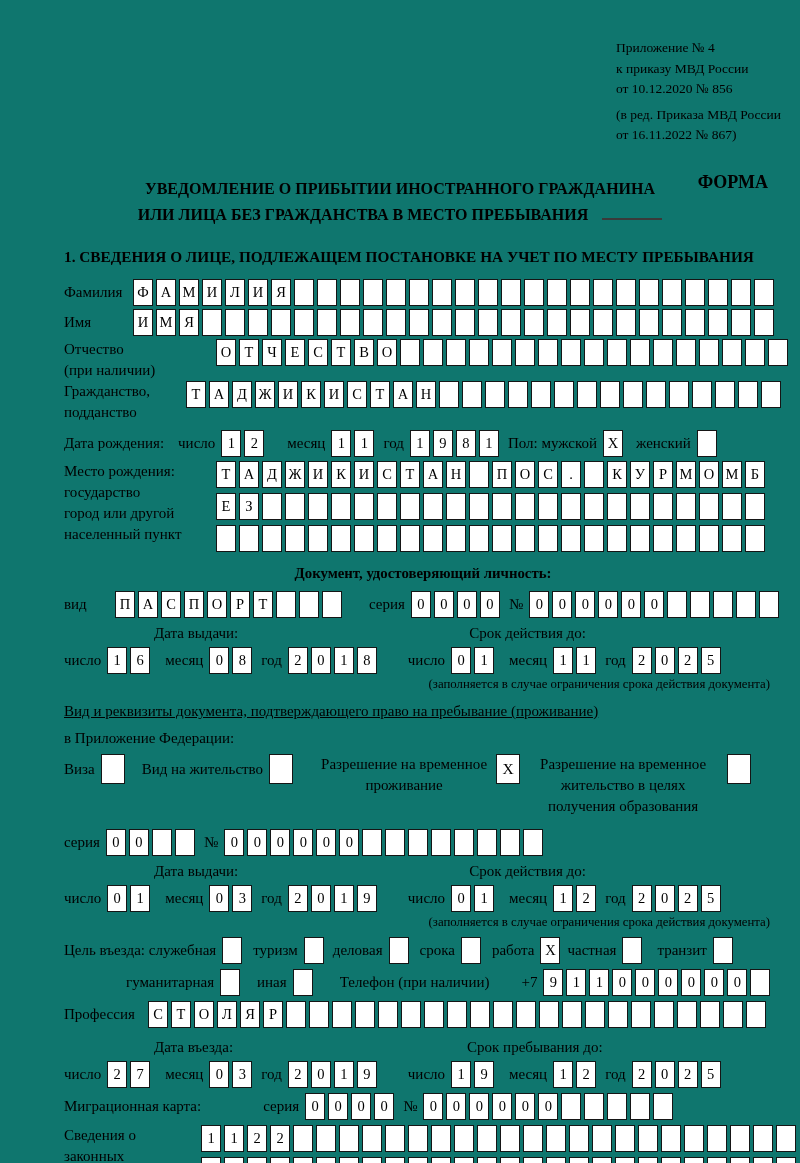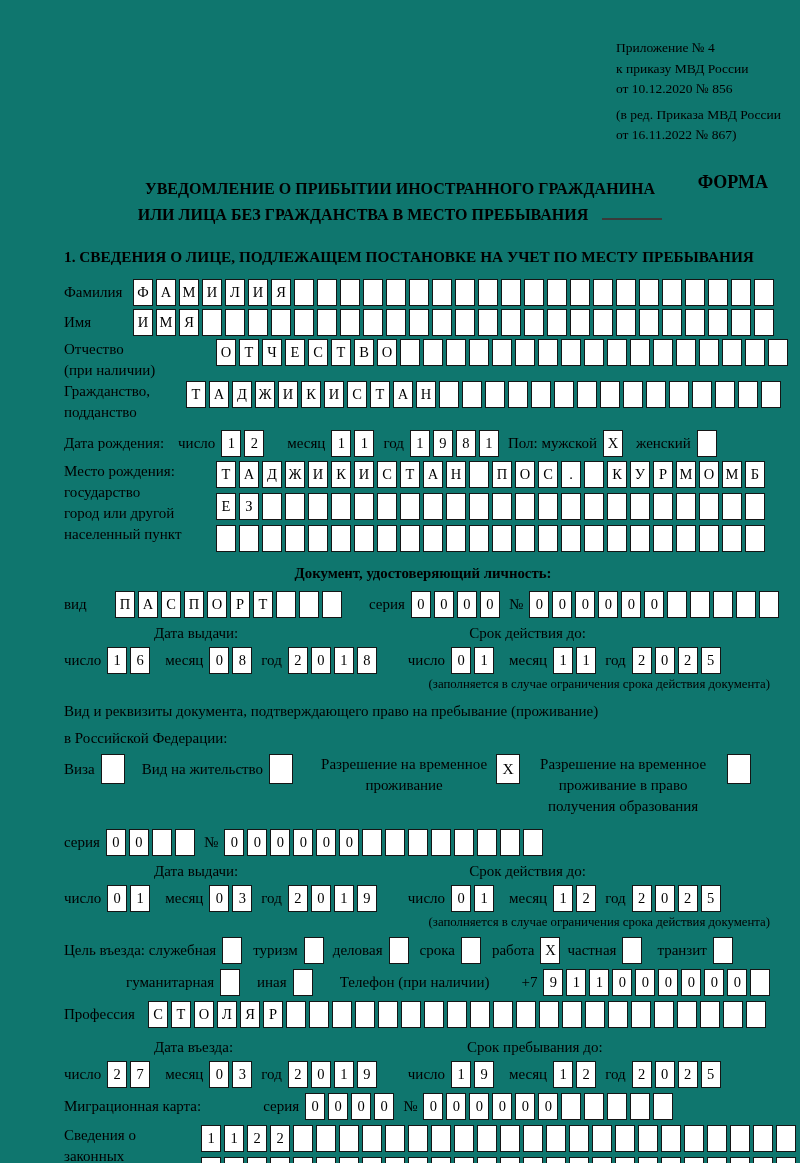--- a/index.html
+++ b/index.html
@@ -384,39 +384,39 @@
         <div class="run">
           <div class="cell">2</div>
           <div class="cell">0</div>
           <div class="cell">2</div>
           <div class="cell">5</div>
         </div>
       </div>
       <div class="line r" style="margin-top: 2px;">
         <div class="lbl sm">(заполняется в случае ограничения срока действия документа)</div>
       </div>
-      <div class="line" style="margin-top: 5px;">
+      <div class="line" style="margin-top: 5px; text-decoration: underline;">
         <div class="lbl">Вид и реквизиты документа, подтверждающего право на пребывание (проживание)</div>
       </div>
       <div class="line" style="margin-top: 0px;">
-        <div class="lbl">в Российской Федерации:</div>
+        <div class="lbl">в Приложение Федерации:</div>
       </div>
       <div class="line" style="margin-top: 2px;">
         <div class="lbl" style="line-height: 30px;">Виза</div>
         <div class="cell chk big"></div>
         <div class="lbl" style="line-height: 30px; margin-left: 14px;">Вид на жительство</div>
         <div class="cell chk big"></div>
         <div class="lbl ctr multi" style="width: 172px; margin-left: 22px;">
           <div>Разрешение на временное</div>
           <div>проживание</div>
         </div>
         <div class="cell chk big">X</div>
         <div class="lbl ctr multi" style="width: 172px; margin-left: 14px;">
           <div>Разрешение на временное</div>
-          <div>проживание в право</div>
+          <div>жительство в целях</div>
           <div>получения образования</div>
         </div>
         <div class="cell chk big" style="margin-left: 12px;"></div>
       </div>
       <div class="line" style="margin-top: 12px;">
         <div class="lbl">серия</div>
         <div class="run">
           <div class="cell">0</div>
           <div class="cell">0</div>
           <div class="cell"></div>

